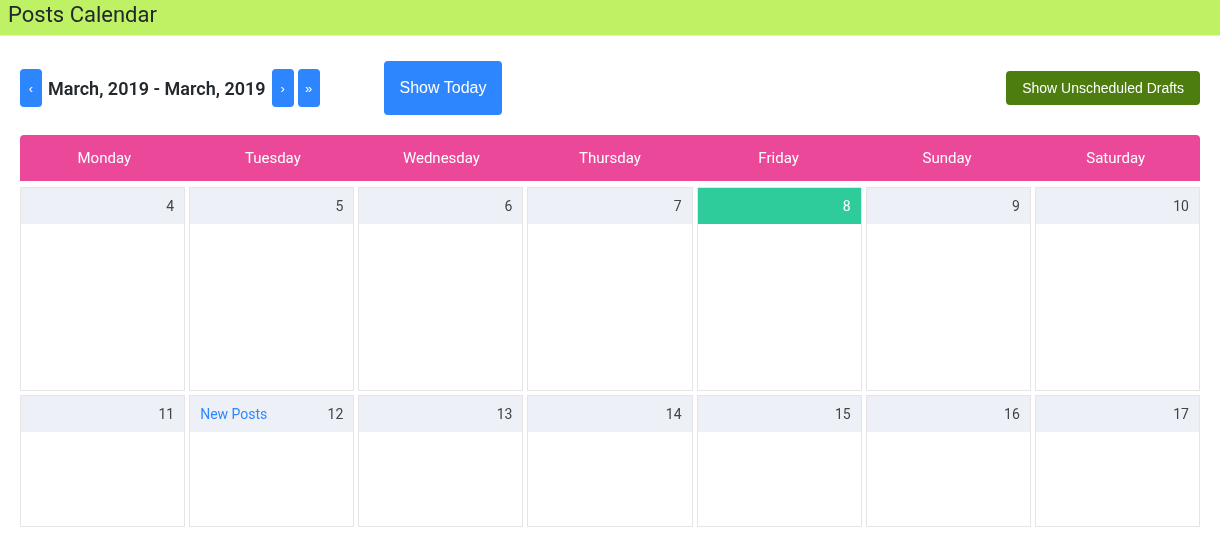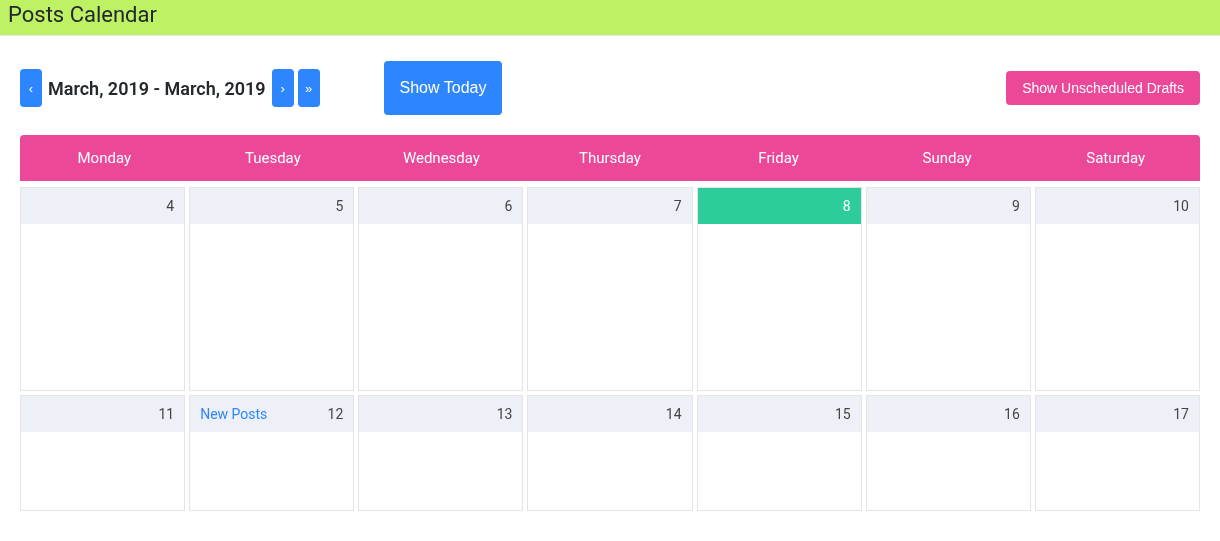--- a/index.html
+++ b/index.html
@@ -57,21 +57,21 @@
       background: #2e86ff;
       color: #fff;
       border: none;
       border-radius: 4px;
       padding: 18px 16px;
       font-size: 16px;
       cursor: pointer;
       margin-left: 60px;
     }
     .drafts-btn {
-      background: #ec4899;
+      background: #4d7c0f;
       color: #fff;
       border: none;
       border-radius: 4px;
       padding: 9px 16px;
       font-size: 14px;
       cursor: pointer;
     }
     .calendar-wrap {
       padding: 0 20px;
     }
@@ -97,21 +97,21 @@
     }
     .cal-cell {
       height: 204px;
       border: 1px solid #e5e5e5;
       background: #fff;
       display: flex;
       flex-direction: column;
       overflow: hidden;
     }
     .cal-cell.row2 {
-      height: 116px;
+      height: 132px;
     }
     .cell-top {
       background: #edf0f7;
       padding: 6px 10px;
       display: flex;
       justify-content: space-between;
       align-items: center;
       min-height: 36px;
     }
     .cell-top.today {

